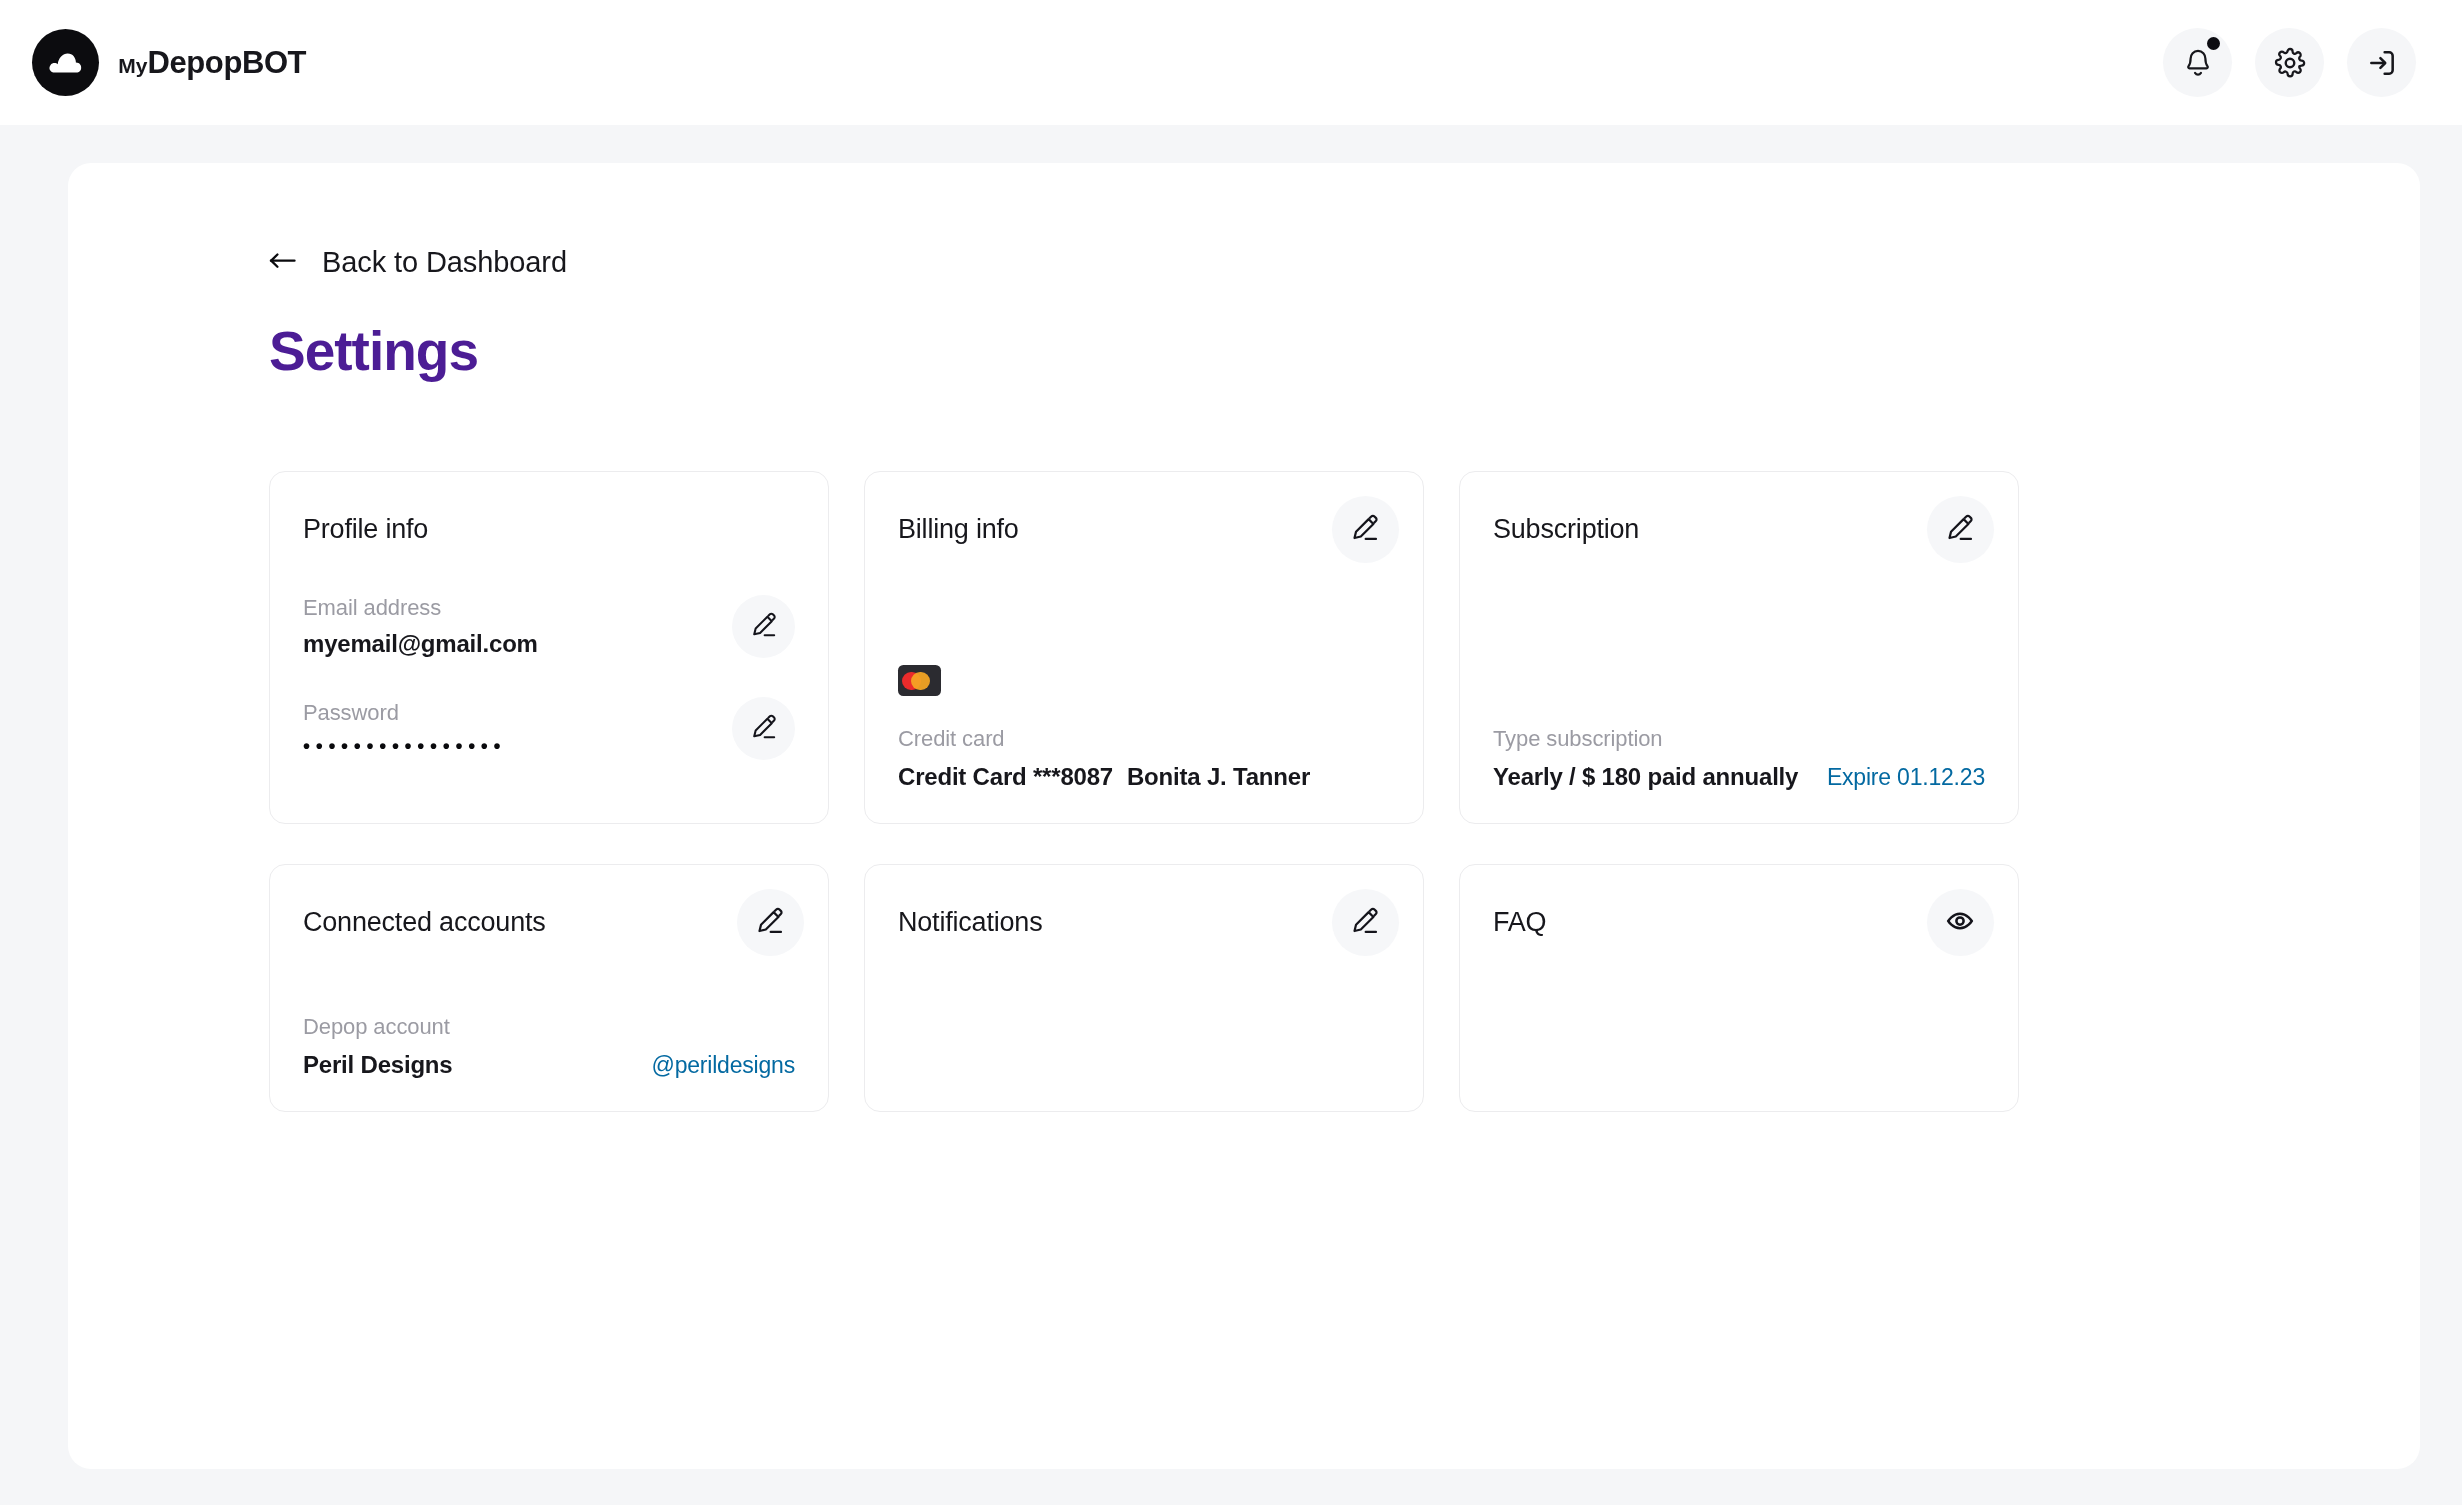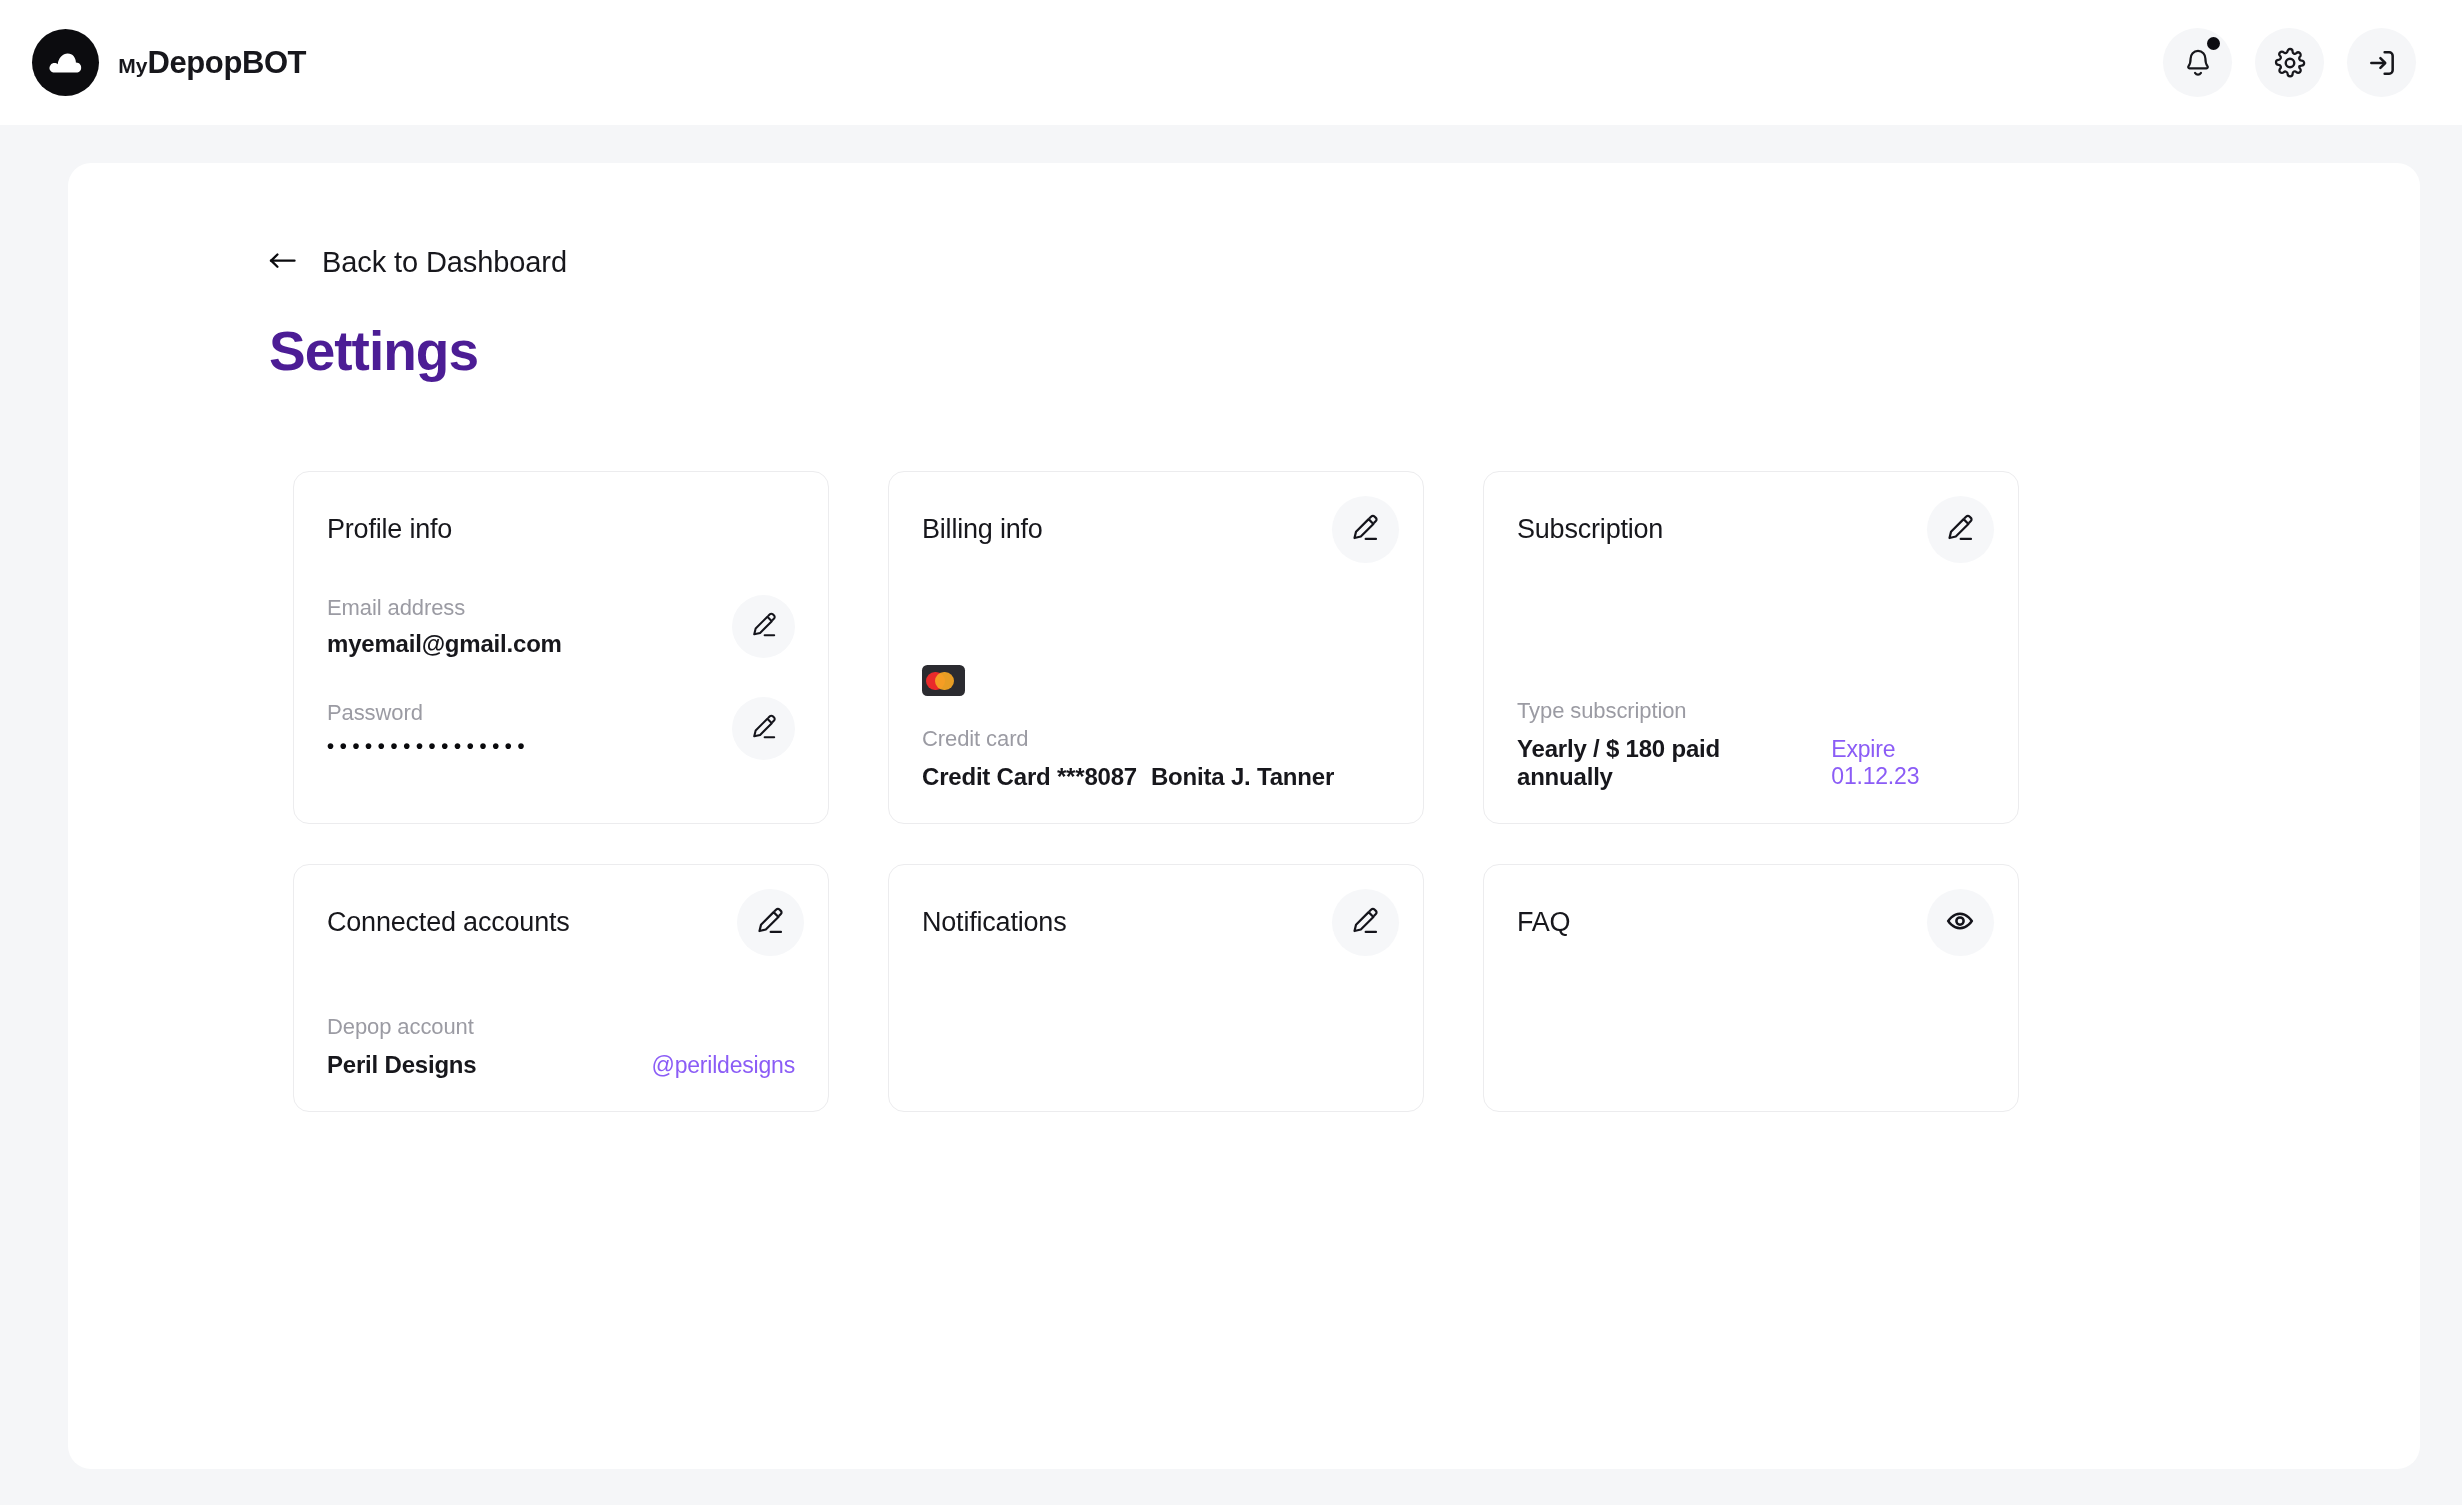--- a/index.html
+++ b/index.html
@@ -131,21 +131,20 @@
 
   .card {
     background: #ffffff;
     border: 1.8px solid #ececee;
     border-radius: 16px;
     height: 353px;
     padding: 35px 33px 32px 33px;
     position: relative;
     display: flex;
     flex-direction: column;
-    margin-left: 24px;
   }
   .card.short { height: 248px; }
 
   .card-head {
     display: flex;
     align-items: flex-start;
     justify-content: space-between;
     min-height: 69px;
   }
   .card-title {
@@ -229,21 +228,21 @@
     color: #17171c;
     letter-spacing: -0.2px;
     display: flex;
     gap: 14px;
   }
   .foot-value .sub {
     font-weight: 600;
   }
   .foot-meta {
     font-size: 23px;
-    color: #8b5cf6;
+    color: #0369a1;
     font-weight: 400;
     letter-spacing: -0.2px;
   }
 
   
   .cc-logo {
     width: 43px; height: 31px;
     background: #2b2b30;
     border-radius: 5.3px;
     position: relative;

